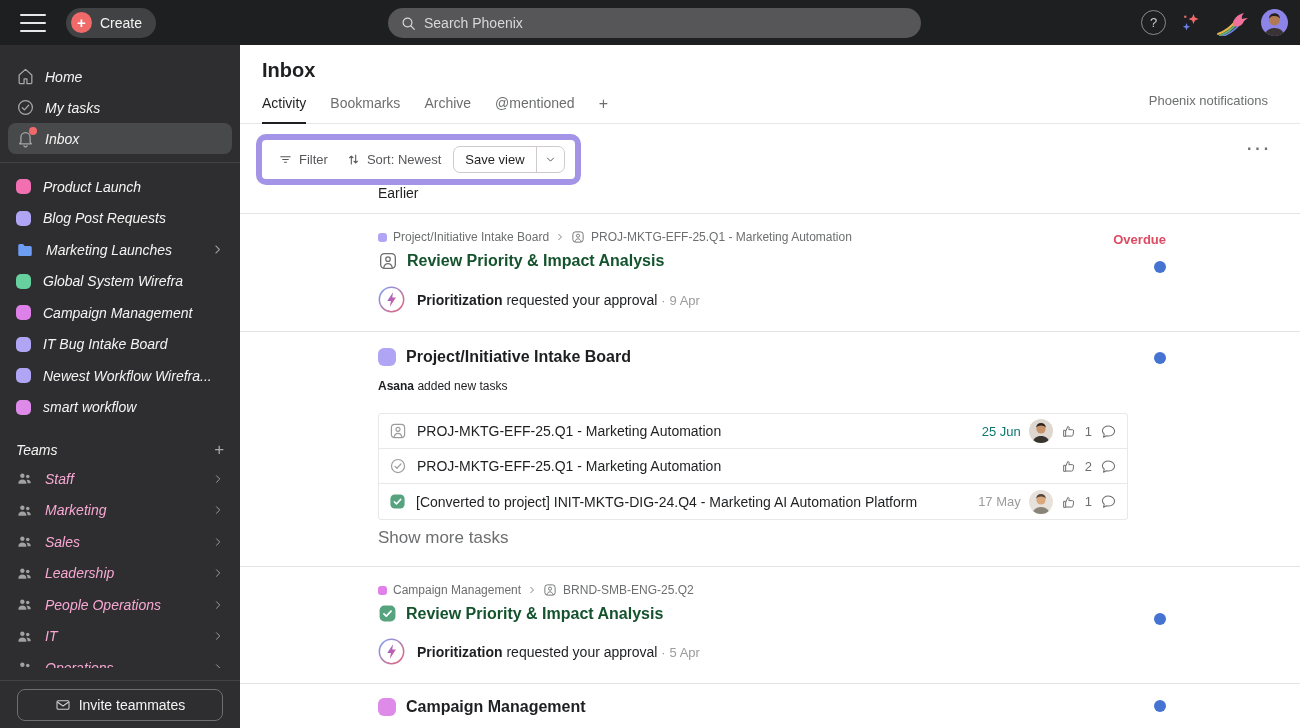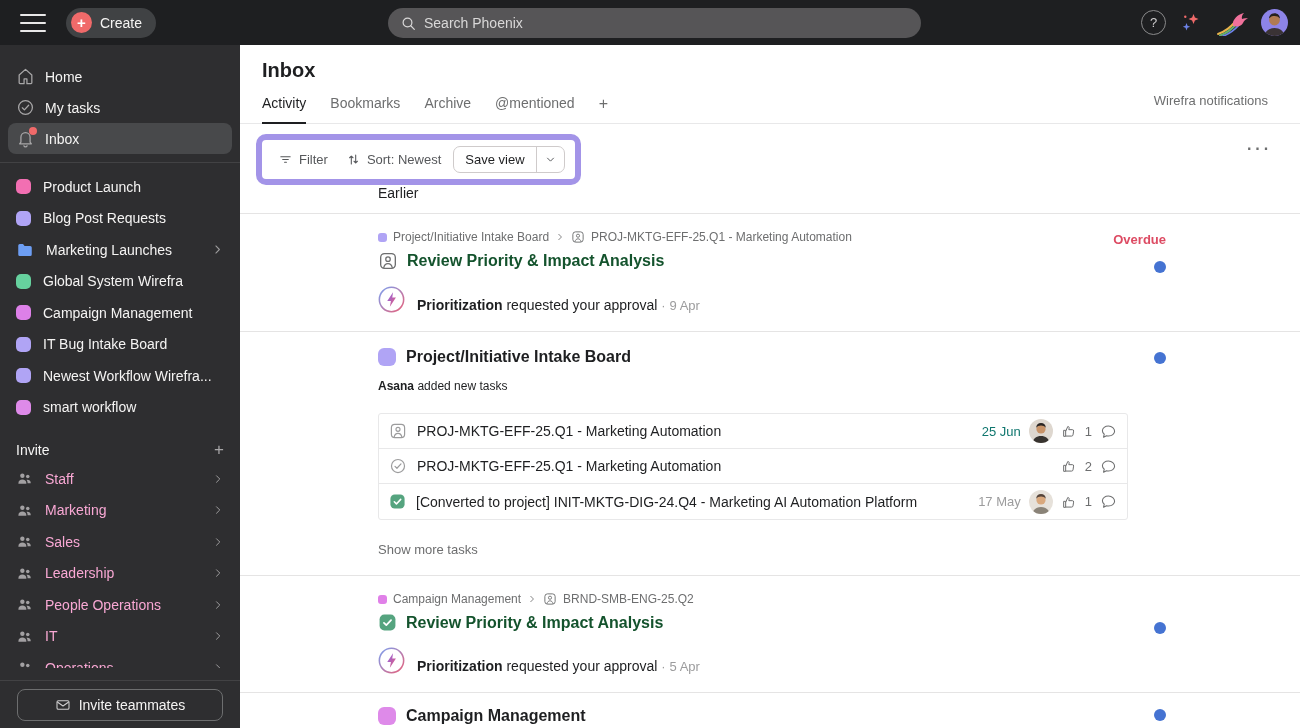--- a/index.html
+++ b/index.html
@@ -14,21 +14,21 @@
   .create-plus { width:21px; height:21px; border-radius:50%; background:#f06a6a; color:#fff; font-size:15px; font-weight:bold; display:flex; align-items:center; justify-content:center; line-height:1; }
   .create-label { color:#f5f4f3; font-size:14px; }
   .searchbar { position:absolute; left:388px; top:8px; width:533px; height:30px; background:#565557; border-radius:15px; display:flex; align-items:center; gap:7px; padding:0 12px; color:#d9d8d8; font-size:14px; cursor:text; }
   .top-right { position:absolute; right:12px; top:0; height:45px; display:flex; align-items:center; gap:13px; }
   .help-circle { width:25px; height:25px; border:1px solid #8a8a8b; border-radius:50%; color:#cfcecf; font-size:13px; display:flex; align-items:center; justify-content:center; cursor:pointer; }
   .icon-btn { cursor:pointer; display:flex; align-items:center; }
   .avatar-top { width:27px; height:27px; border-radius:50%; overflow:hidden; cursor:pointer; }
 
   
   .sidebar { position:absolute; top:45px; left:0; width:240px; height:683px; background:#2e2e30; overflow:hidden; }
-  .side-scroll { position:absolute; top:0; left:0; width:240px; height:623px; overflow:hidden; padding-top:16px; }
+  .side-scroll { position:absolute; top:0; left:0; width:240px; height:623px; overflow:hidden; padding-top:16px;font-style:italic; }
   .snav { height:31px; display:flex; align-items:center; gap:10px; padding:0 16px; color:#f5f4f3; font-size:14px; cursor:pointer; }
   .snav.selected { margin:0 8px; padding:0 8px; background:#48494b; border-radius:8px; }
   .snav .nicon { color:#a8a7a8; display:flex; position:relative; }
   .bell-dot { position:absolute; top:-2px; right:-2px; width:8px; height:8px; border-radius:50%; background:#f06a6a; }
   .sdivider { border-top:1px solid #424244; margin:8px 0; }
   .sproj { height:31.5px; display:flex; align-items:center; gap:12px; padding:0 16px; color:#f5f4f3; font-size:14px; cursor:pointer; white-space:nowrap; }
   .proj-swatch { width:15px; height:15px; border-radius:5px; flex:0 0 auto; }
   .schev { margin-left:auto; color:#9d9c9d; display:flex; }
   .steams-head { display:flex; align-items:center; padding:0 16px; margin-top:14px; height:26px; color:#f5f4f3; font-size:14px; font-weight:500; }
   .steams-head .plus { margin-left:auto; color:#a8a7a8; font-size:17px; cursor:pointer; }
@@ -55,41 +55,41 @@
 
   .feed { position:relative; }
   .section-label { margin:3px 0 12px 138px; font-size:14px; color:#1e1f21; }
   .fdiv { border-top:1px solid #e5e4e4; }
   .notif { position:relative; padding:16px 0 18px 138px; }
   .crumb { display:flex; align-items:center; gap:6px; font-size:12px; color:#6d6e6f; }
   .crumb-dot { width:9px; height:9px; border-radius:3px; }
   .crumb .cicon { display:flex; color:#6d6e6f; }
   .ntitle { display:flex; align-items:center; gap:9px; margin-top:7px; font-size:16px; font-weight:600; color:#14532d; cursor:pointer; }
   .ntitle .ticon { display:flex; color:#6d6e6f; }
-  .activity { display:flex; align-items:flex-end; gap:12px; margin-top:15px; }
+  .activity { display:flex; align-items:center; gap:12px; margin-top:15px; }
   .activity-text { font-size:14px; color:#1e1f21; }
   .activity-text b { font-weight:700; }
   .activity-date { color:#9c9c9d; font-size:13px; }
   .status-overdue { position:absolute; right:134px; top:18px; font-size:13px; font-weight:700; }
   .ndot { position:absolute; right:134px; width:12px; height:12px; border-radius:50%; }
   .nheader { display:flex; align-items:center; gap:10px; font-size:16px; font-weight:600; cursor:pointer; }
   .nhead-swatch { width:18px; height:18px; border-radius:6px; }
   .lead-line { margin-top:13px; font-size:12px; color:#1e1f21; }
   .lead-line b { font-weight:700; }
   .task-table { margin-top:20px; width:750px; border:1px solid #e8e8e9; border-radius:3px; }
   .trow { height:35px; display:flex; align-items:center; gap:10px; padding:0 10px; border-bottom:1px solid #e8e8e9; cursor:pointer; }
   .trow:last-child { border-bottom:none; }
   .trow .ricon { display:flex; color:#9c9c9d; flex:0 0 auto; }
   .tname { font-size:14px; color:#1e1f21; white-space:nowrap; overflow:hidden; text-overflow:ellipsis; flex:1 1 auto; }
   .tmeta { display:flex; align-items:center; gap:8px; flex:0 0 auto; }
   .tdue { font-size:13px; color:#9c9c9d; font-weight:500; }
   .ravatar { width:24px; height:24px; border-radius:50%; overflow:hidden; }
   .likes { display:flex; align-items:center; gap:4px; color:#6d6e6f; }
   .lcount { font-size:13px; color:#6d6e6f; }
-  .show-more { margin-top:22px; font-size:13px; font-weight:500; color:#6d6e6f; cursor:pointer; }
+  .show-more { margin-top:8px; font-size:17px; font-weight:500; color:#6d6e6f; cursor:pointer; }
   svg.ic { display:block; }
 </style>
 </head>
 <body>
 
 <svg width="0" height="0" style="position:absolute">
   <defs>
     <linearGradient id="g-ring" x1="0" y1="0" x2="1" y2="1">
       <stop offset="0" stop-color="#7aa0f0"></stop>
         <stop offset="1" stop-color="#e8607a"></stop>
@@ -275,21 +275,21 @@
     <div class="sproj">
       <span class="proj-swatch" style="background: rgb(176, 164, 245);"></span>
       <span>Newest Workflow Wirefra...</span>
     </div>
     <div class="sproj">
       <span class="proj-swatch" style="background: rgb(222, 138, 233);"></span>
       <span>smart workflow</span>
     </div>
 
     <div class="steams-head">
-      <span>Invite</span>
+      <span>Teams</span>
       <span class="plus">+</span>
     </div>
 
     <div class="steam">
       <span class="nicon">
           <svg class="ic" width="17" height="17">
             <use href="#i-people"></use>
           </svg>
         </span>
       <span>Staff</span>
@@ -393,21 +393,21 @@
 
 <div class="main">
   <div class="page-title">Inbox</div>
 
   <div class="tabs-wrap">
     <div class="tab active">Activity</div>
     <div class="tab">Bookmarks</div>
     <div class="tab">Archive</div>
     <div class="tab">@mentioned</div>
     <div class="tab-add">+</div>
-    <div class="manage-link">Wirefra notifications</div>
+    <div class="manage-link">Phoenix notifications</div>
   </div>
 
   <div class="toolbar-row">
     <div class="toolbar" style="border-color: rgb(163, 148, 232);">
       <div class="tbtn">
         <span style="display:flex">
             <svg class="ic" width="15" height="15">
               <use href="#i-filter"></use>
             </svg>
           </span>

